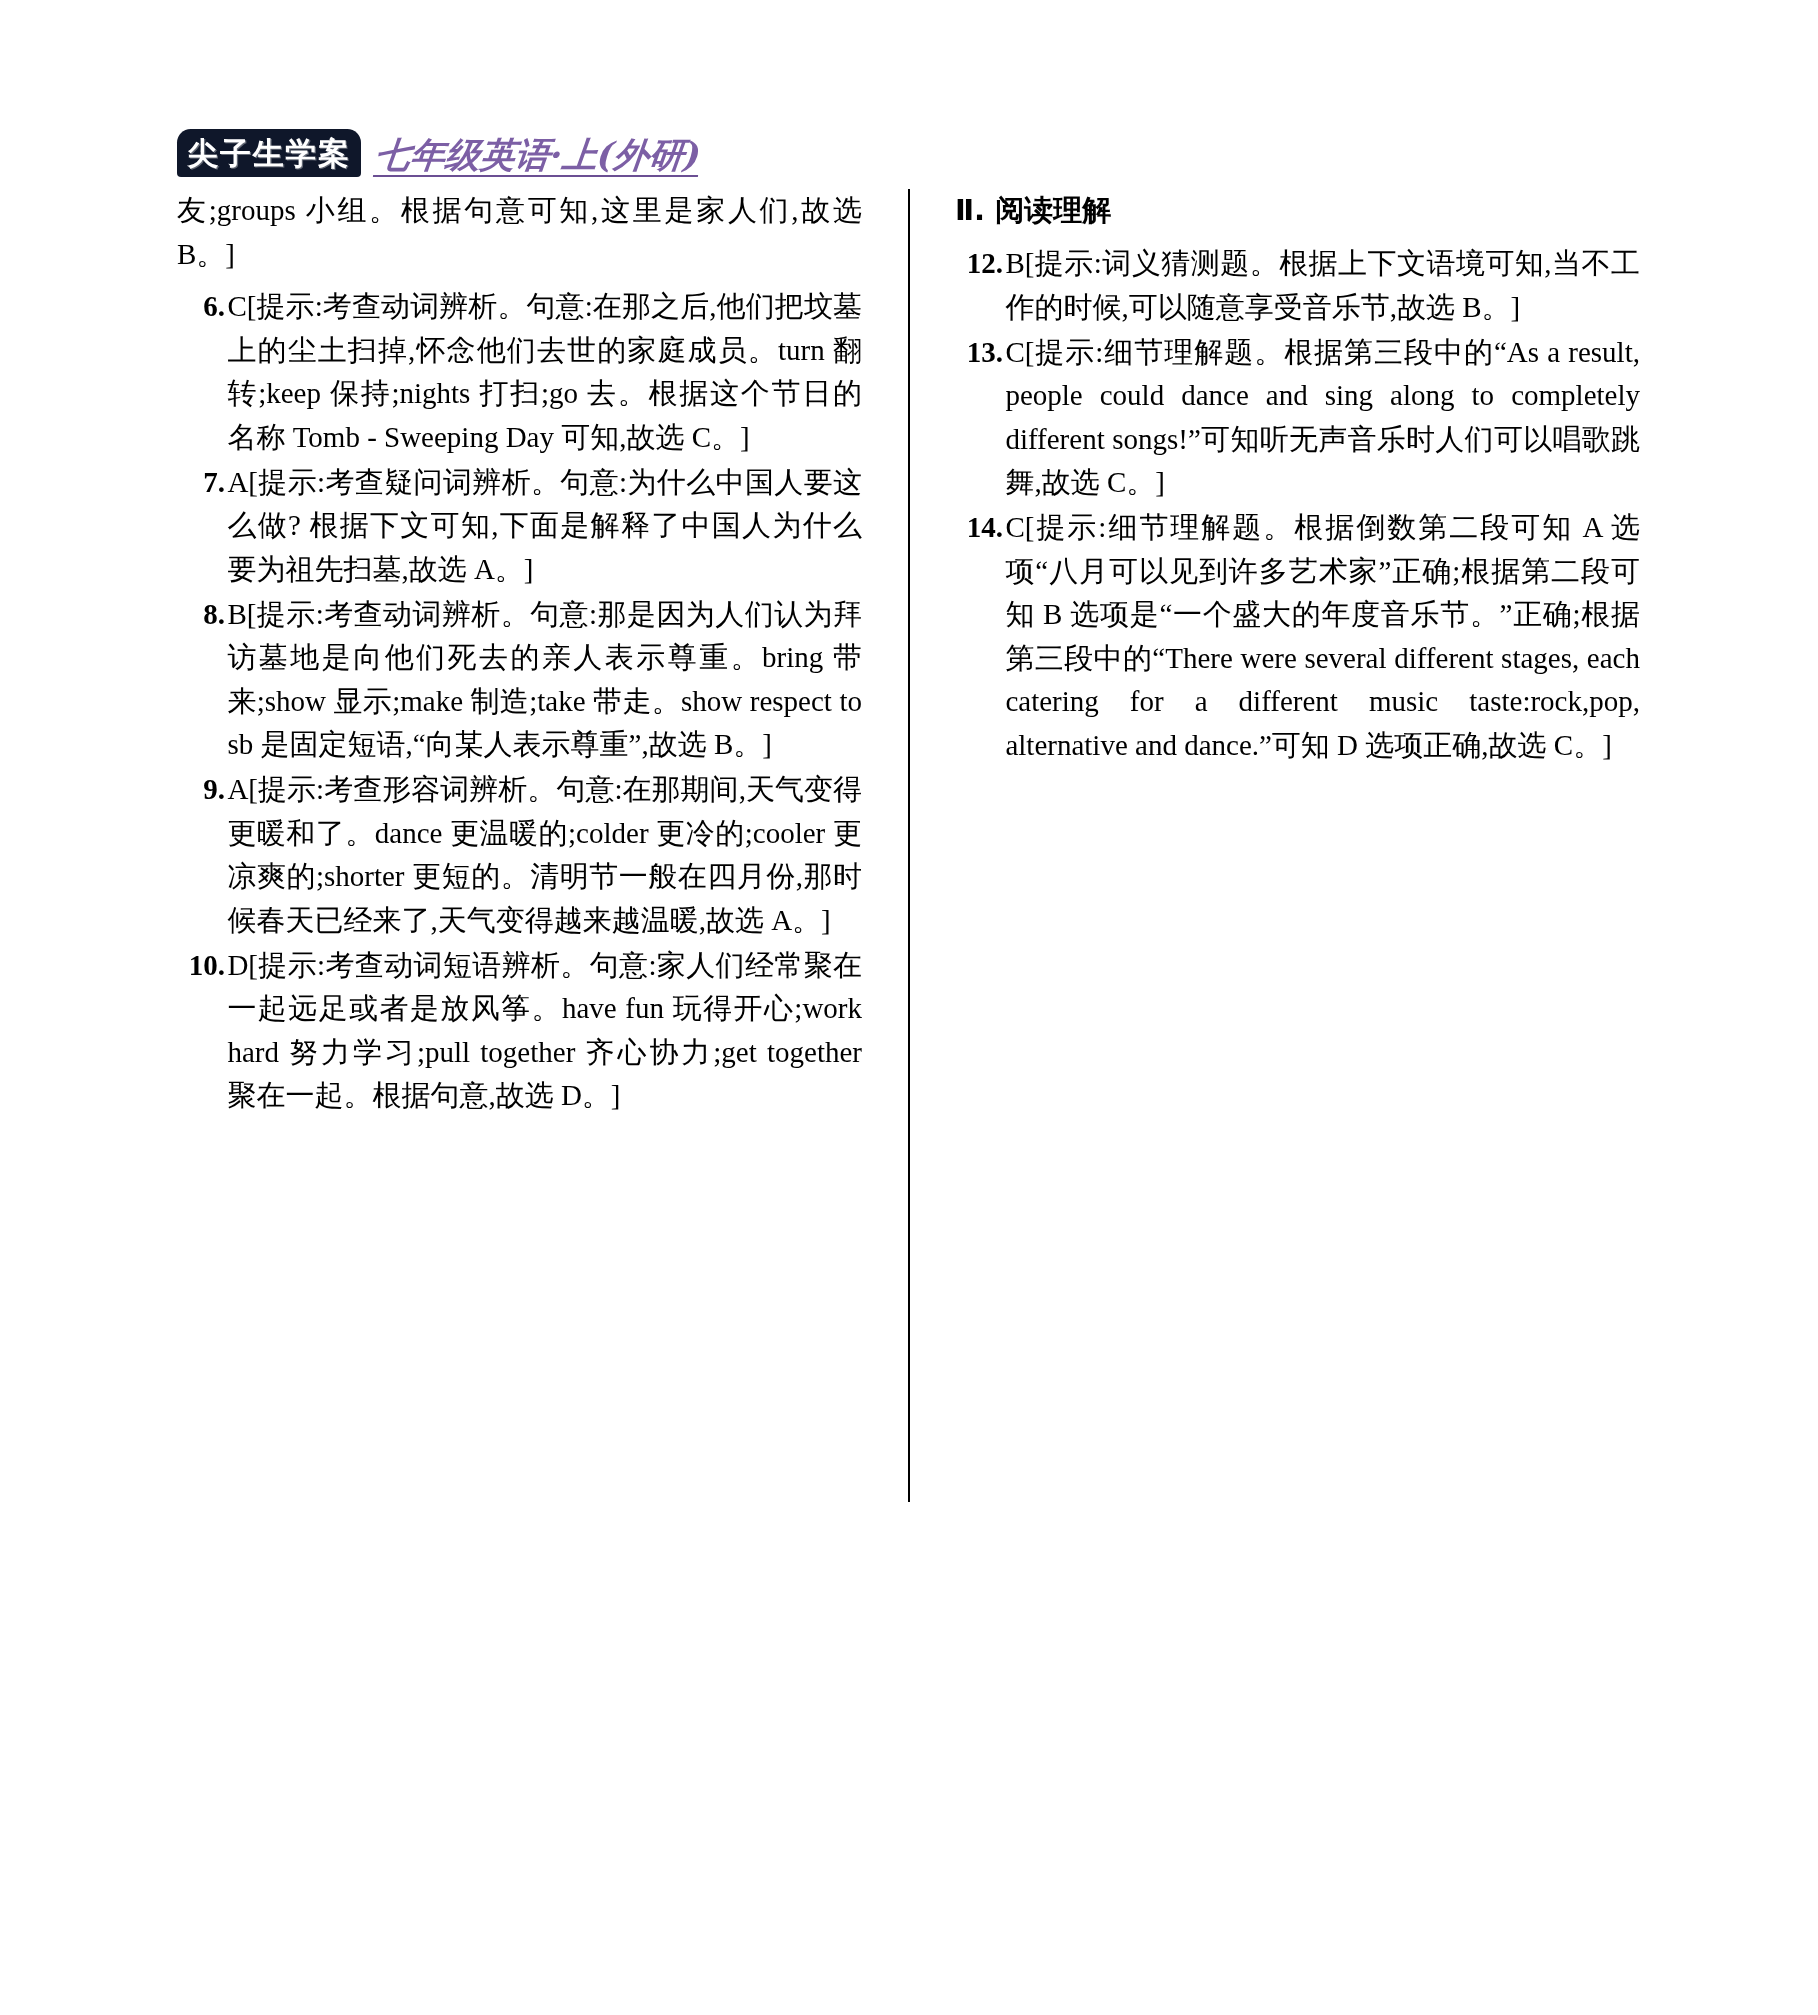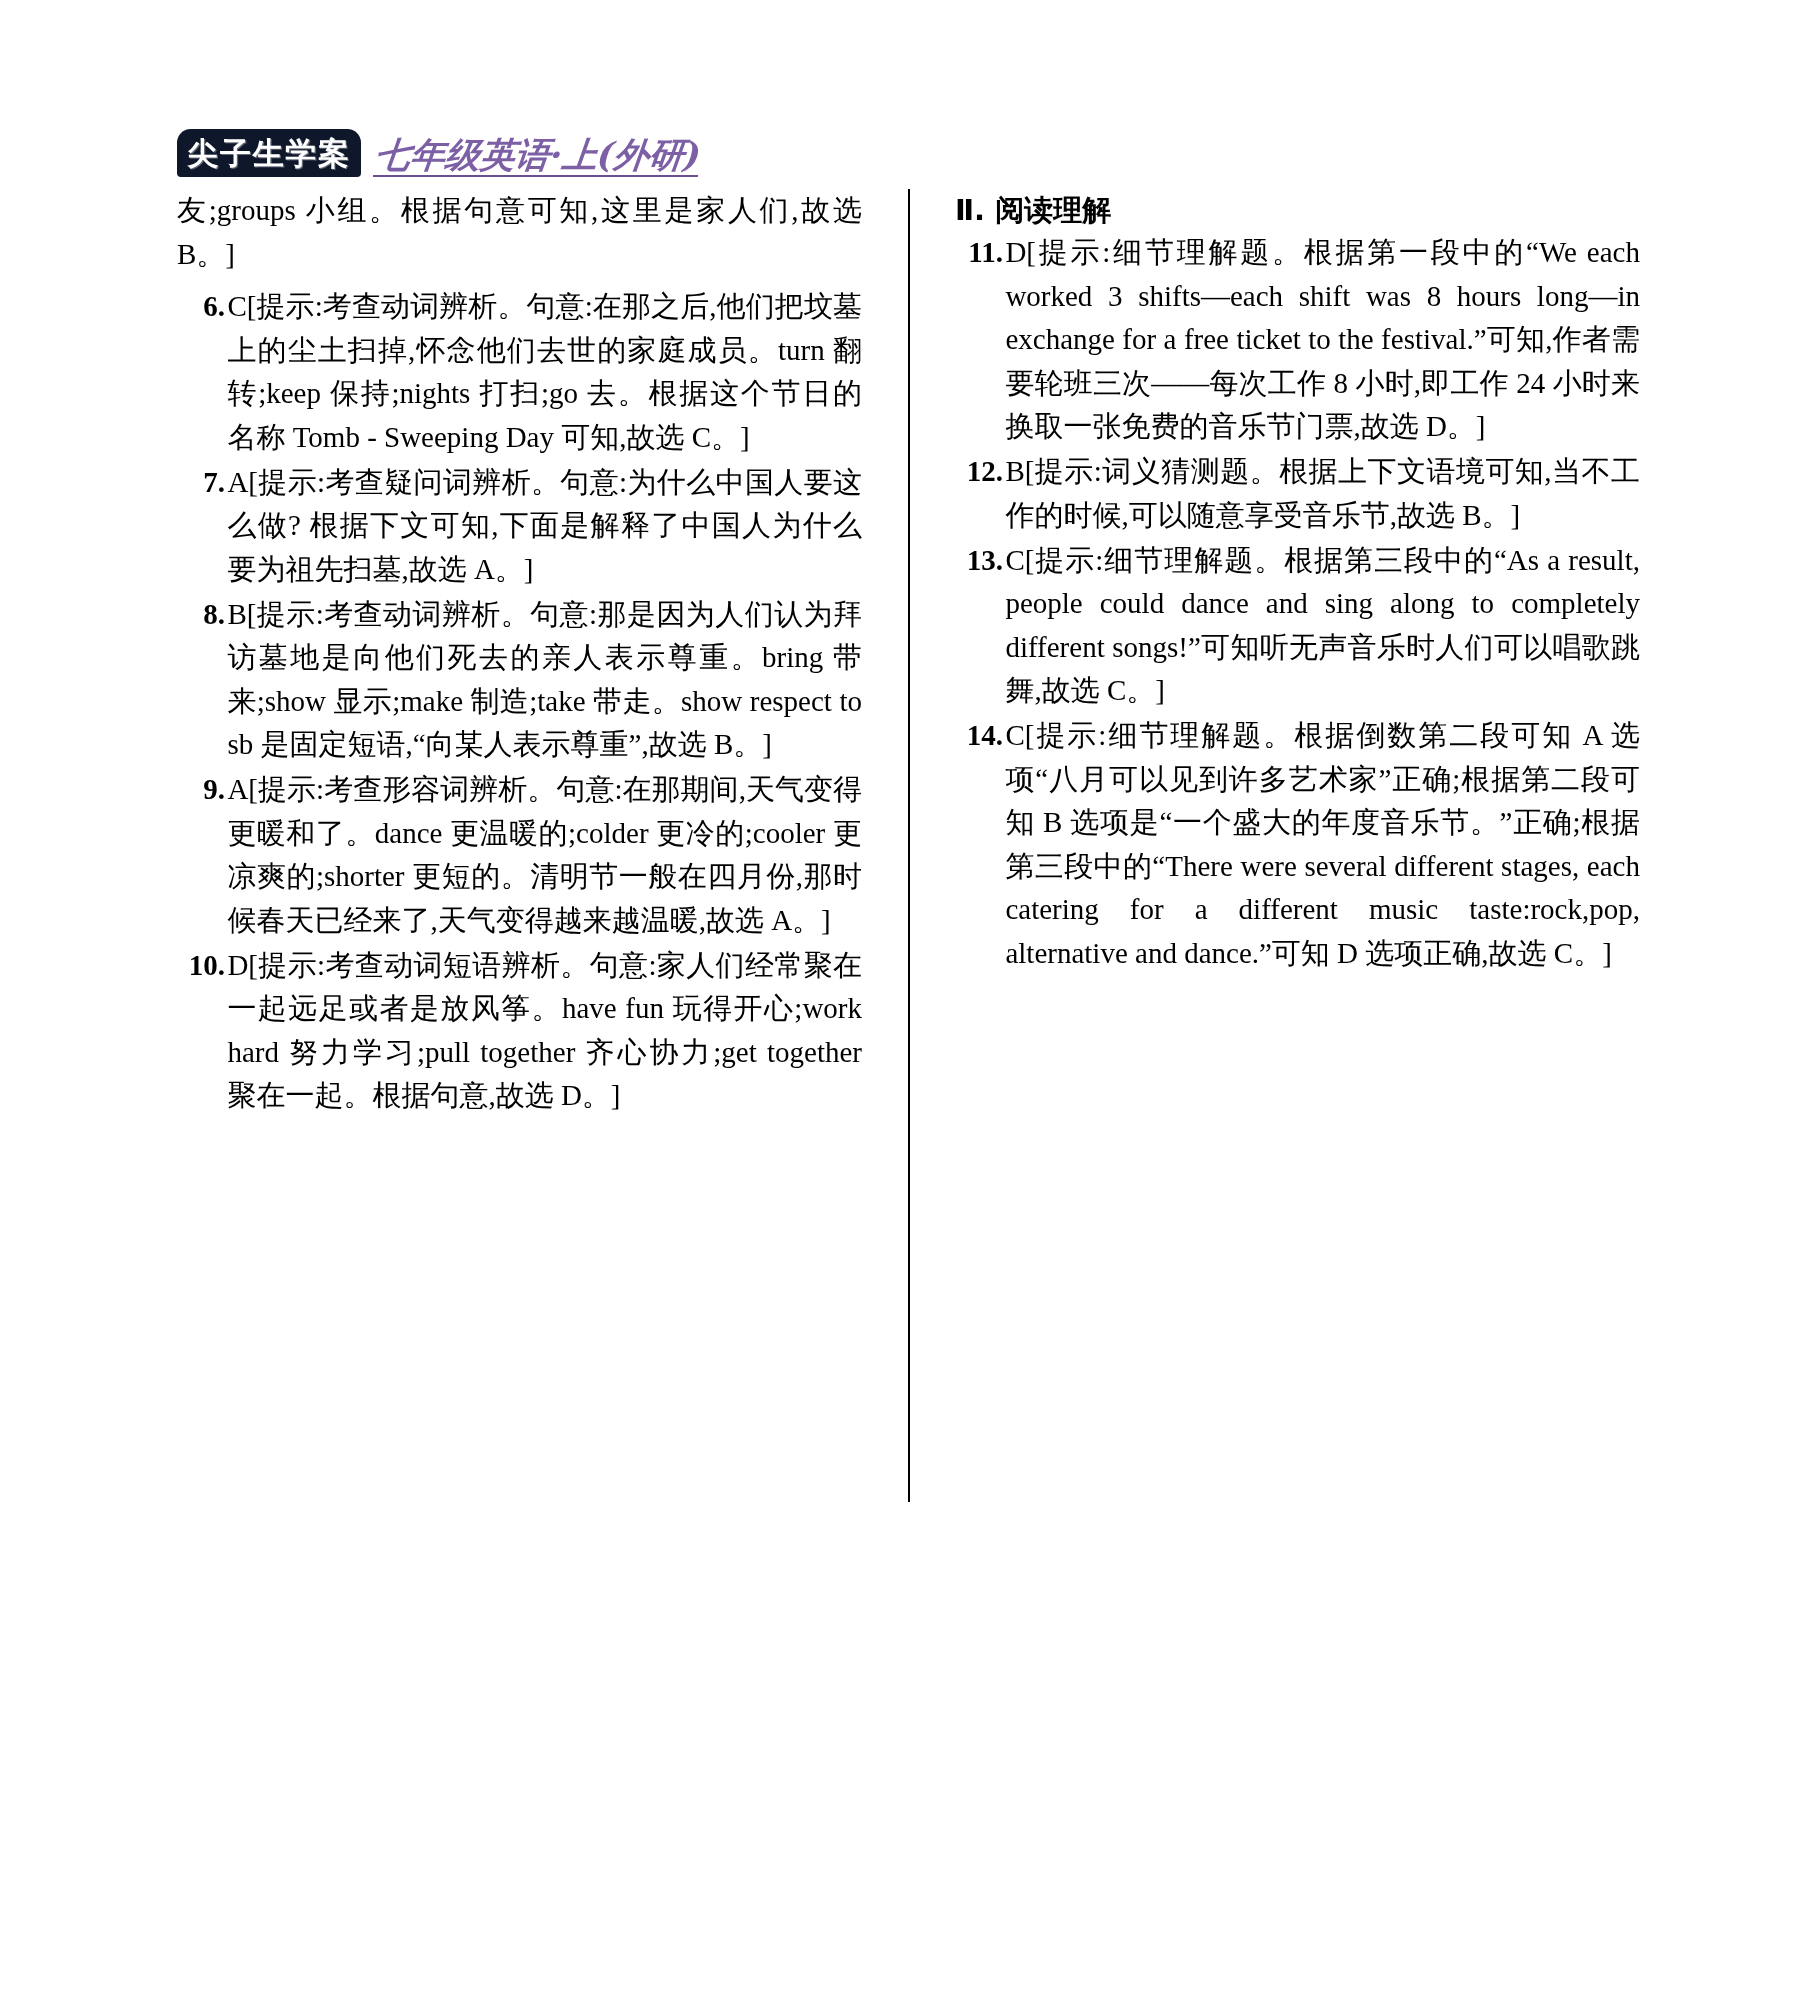--- a/index.html
+++ b/index.html
@@ -103,21 +103,21 @@
     text-align: justify;
     text-justify: inter-ideograph;
     margin-bottom: 9px;
     word-break: break-word;
   }
   .section-head {
     font-size: 29px;
     line-height: 1.45;
     font-weight: bold;
     font-family: "DejaVu Sans", "Liberation Sans", sans-serif;
-    margin-bottom: 0;
+    margin-bottom: 11px;
   }
 </style>
 </head>
 <body>
 
 <div class="page">
 
   <div class="header">
     <div class="brand-badge">尖子生学案</div>
     <div class="brand-title">七年级英语·上(外研)</div>
@@ -153,24 +153,20 @@
       <span class="ans-num">10.</span>
       <span class="ans-body">D[提示:考查动词短语辨析。句意:家人们经常聚在一起远足或者是放风筝。have fun 玩得开心;work hard 努力学习;pull together 齐心协力;get together 聚在一起。根据句意,故选 D。]</span>
     </div>
 
   </div>
 
   <div class="col col-right">
 
     <div class="section-head">Ⅱ. 阅读理解</div>
 
-    <div class="ans-item">
-      <span class="ans-num">11.</span>
-      <span class="ans-body">D[提示:细节理解题。根据第一段中的“We each worked 3 shifts—each shift was 8 hours long—in exchange for a free ticket to the festival.”可知,作者需要轮班三次——每次工作 8 小时,即工作 24 小时来换取一张免费的音乐节门票,故选 D。]</span>
-    </div>
 
     <div class="ans-item">
       <span class="ans-num">12.</span>
       <span class="ans-body">B[提示:词义猜测题。根据上下文语境可知,当不工作的时候,可以随意享受音乐节,故选 B。]</span>
     </div>
 
     <div class="ans-item">
       <span class="ans-num">13.</span>
       <span class="ans-body">C[提示:细节理解题。根据第三段中的“As a result, people could dance and sing along to completely different songs!”可知听无声音乐时人们可以唱歌跳舞,故选 C。]</span>
     </div>

